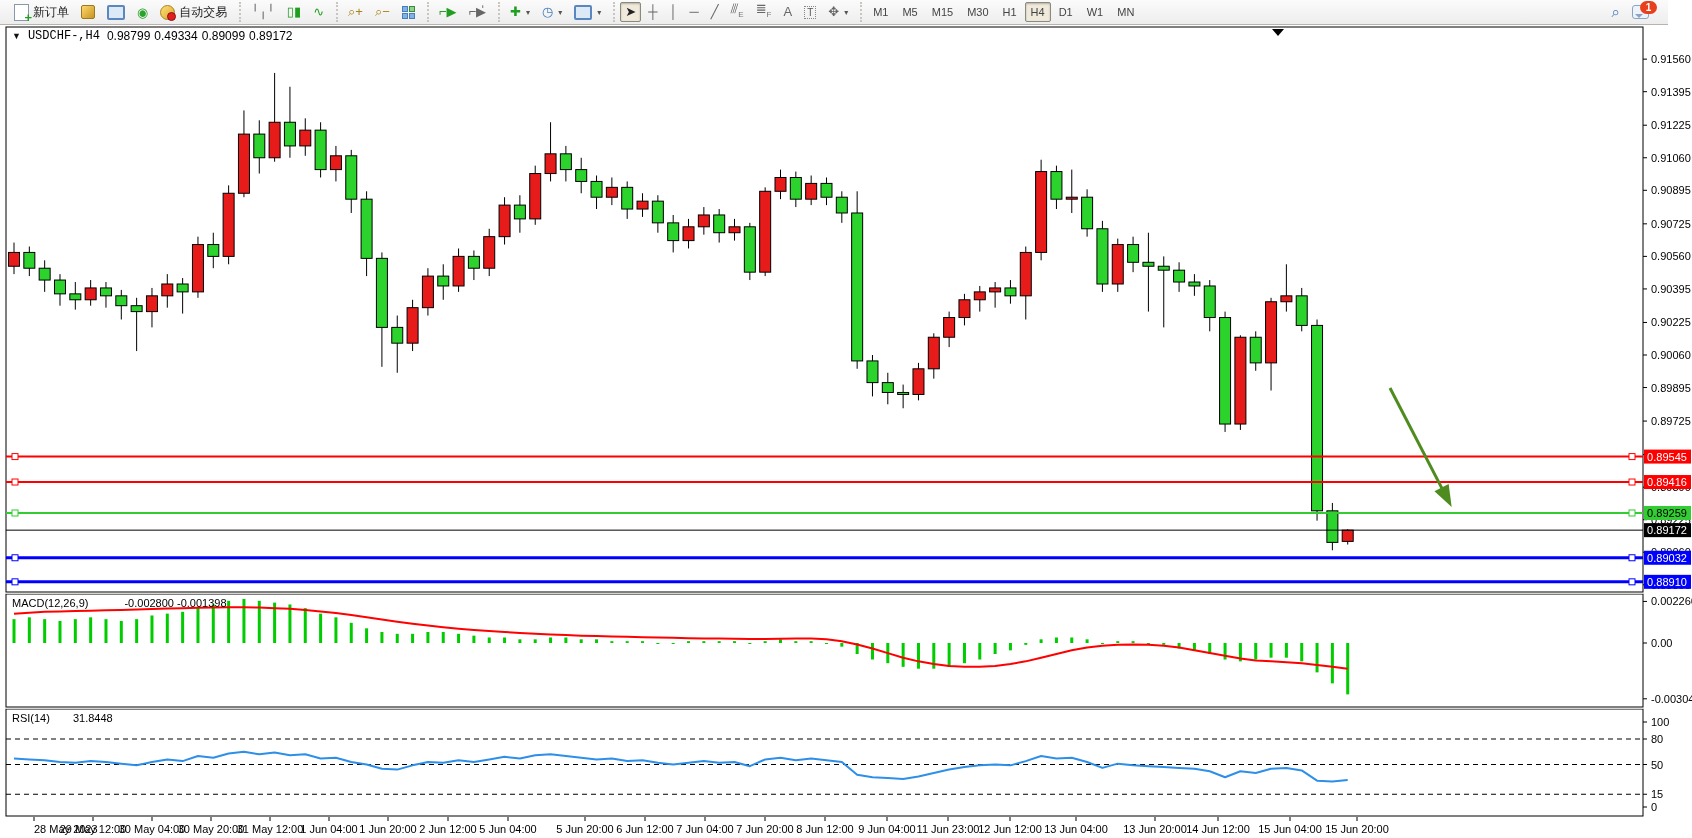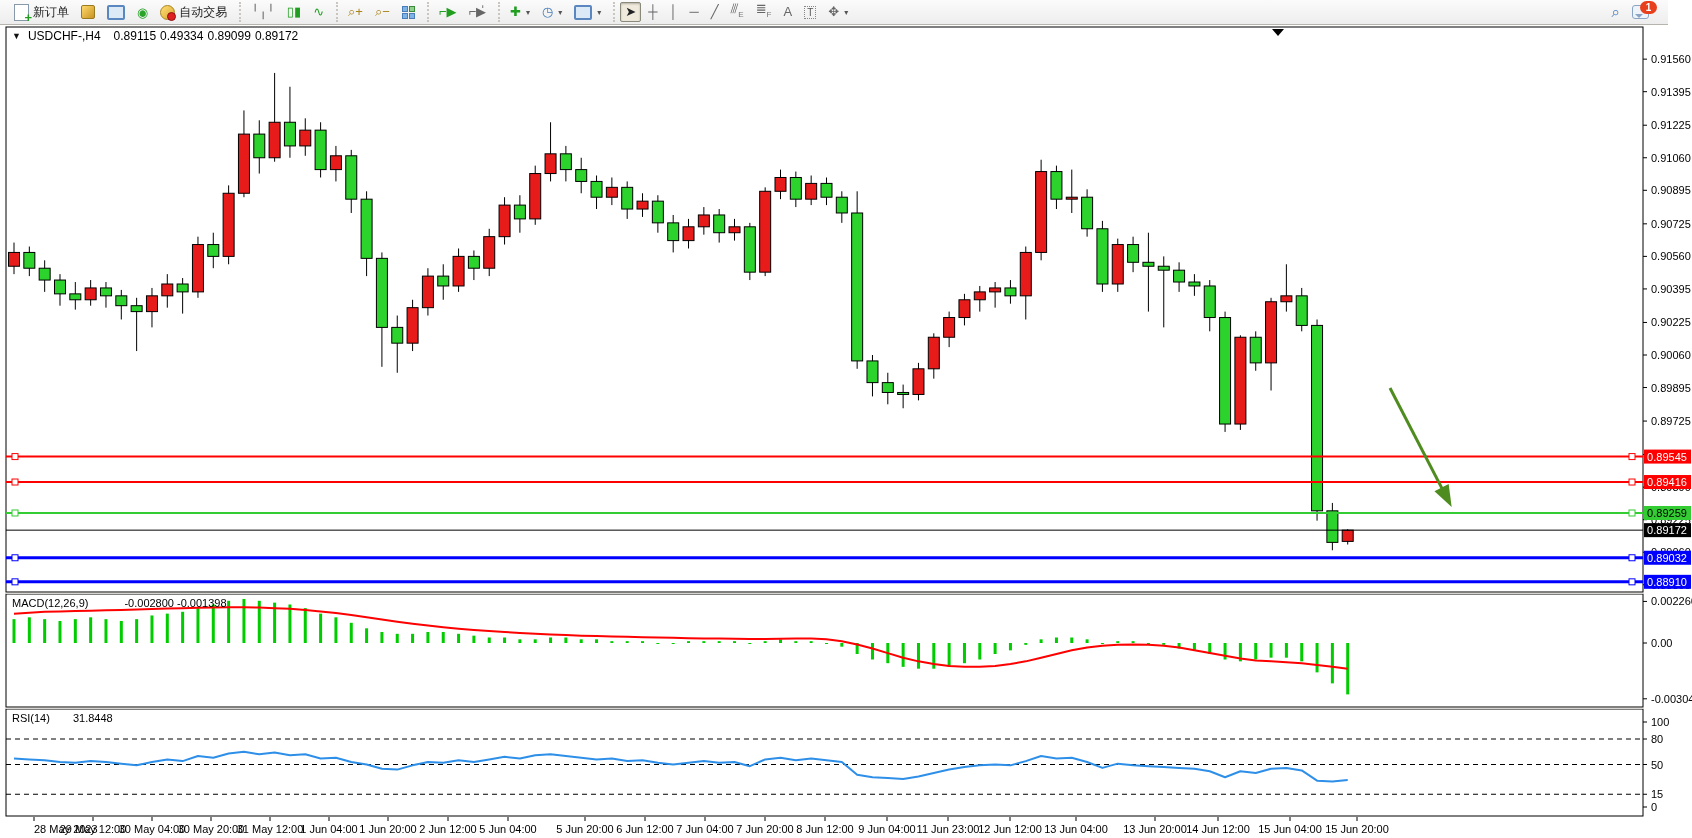--- a/index.html
+++ b/index.html
@@ -142,20 +142,31 @@
           <span class="glyph">A</span>
         </button>
       <button class="tb">
           <span class="label-box">T</span>
         </button>
       <button class="tb">
           <span class="glyph">✥</span>
           <span class="caret">▾</span>
         </button>
     </div>
+    <div class="tbgrp" id="tf-group">
+        <button class="tb tf">M1</button>
+        <button class="tb tf">M5</button>
+        <button class="tb tf">M15</button>
+        <button class="tb tf">M30</button>
+        <button class="tb tf">H1</button>
+        <button class="tb tf active">H4</button>
+        <button class="tb tf">D1</button>
+        <button class="tb tf">W1</button>
+        <button class="tb tf">MN</button>
+      </div>
     <div class="spacer"></div>
     <button class="tb">
         <span class="glyph blue-glyph" style="font-size:15px">⌕</span>
       </button>
     <button class="tb" style="margin-right:10px">
       <span class="ic bubble-icon">
         <span class="badge">1</span>
       </span>
     </button>
   </div>
@@ -565,22 +576,22 @@
       <line x1="1290" y1="817" x2="1290" y2="821" stroke="#000"></line>
       <text x="1290" y="833" font-size="11" fill="#000" text-anchor="middle">15 Jun 04:00</text>
       <line x1="1357" y1="817" x2="1357" y2="821" stroke="#000"></line>
       <text x="1357" y="833" font-size="11" fill="#000" text-anchor="middle">15 Jun 20:00</text>
       <rect x="1643" y="27" width="49" height="789" fill="#000" fill-opacity="0"></rect>
       <rect x="6" y="818" width="1637" height="20" fill="#000" fill-opacity="0"></rect>
     </svg>
 
   <div class="overlay" style="top:29px;left:12px;">
     <span class="tri">▼</span>
-    <span style="margin-right:6px;">USDCHF-,H4</span>
-    <span>0.89115</span>
+    <span style="margin-right:0;font-family:Liberation Mono, monospace;">USDCHF-,H4</span>
+    <span>0.98799</span>
     <span style="margin-left:-3px;">0.49334</span>
     <span style="margin-left:-3px;">0.89099</span>
     <span style="margin-left:-3px;">0.89172</span>
   </div>
 
   <div class="paneheader" style="top:597px;left:12px;gap:36px;">
     <span>MACD(12,26,9)</span>
     <span>-0.002800 -0.001398</span>
   </div>
   <div class="paneheader" style="top:712px;left:12px;gap:23px;">

